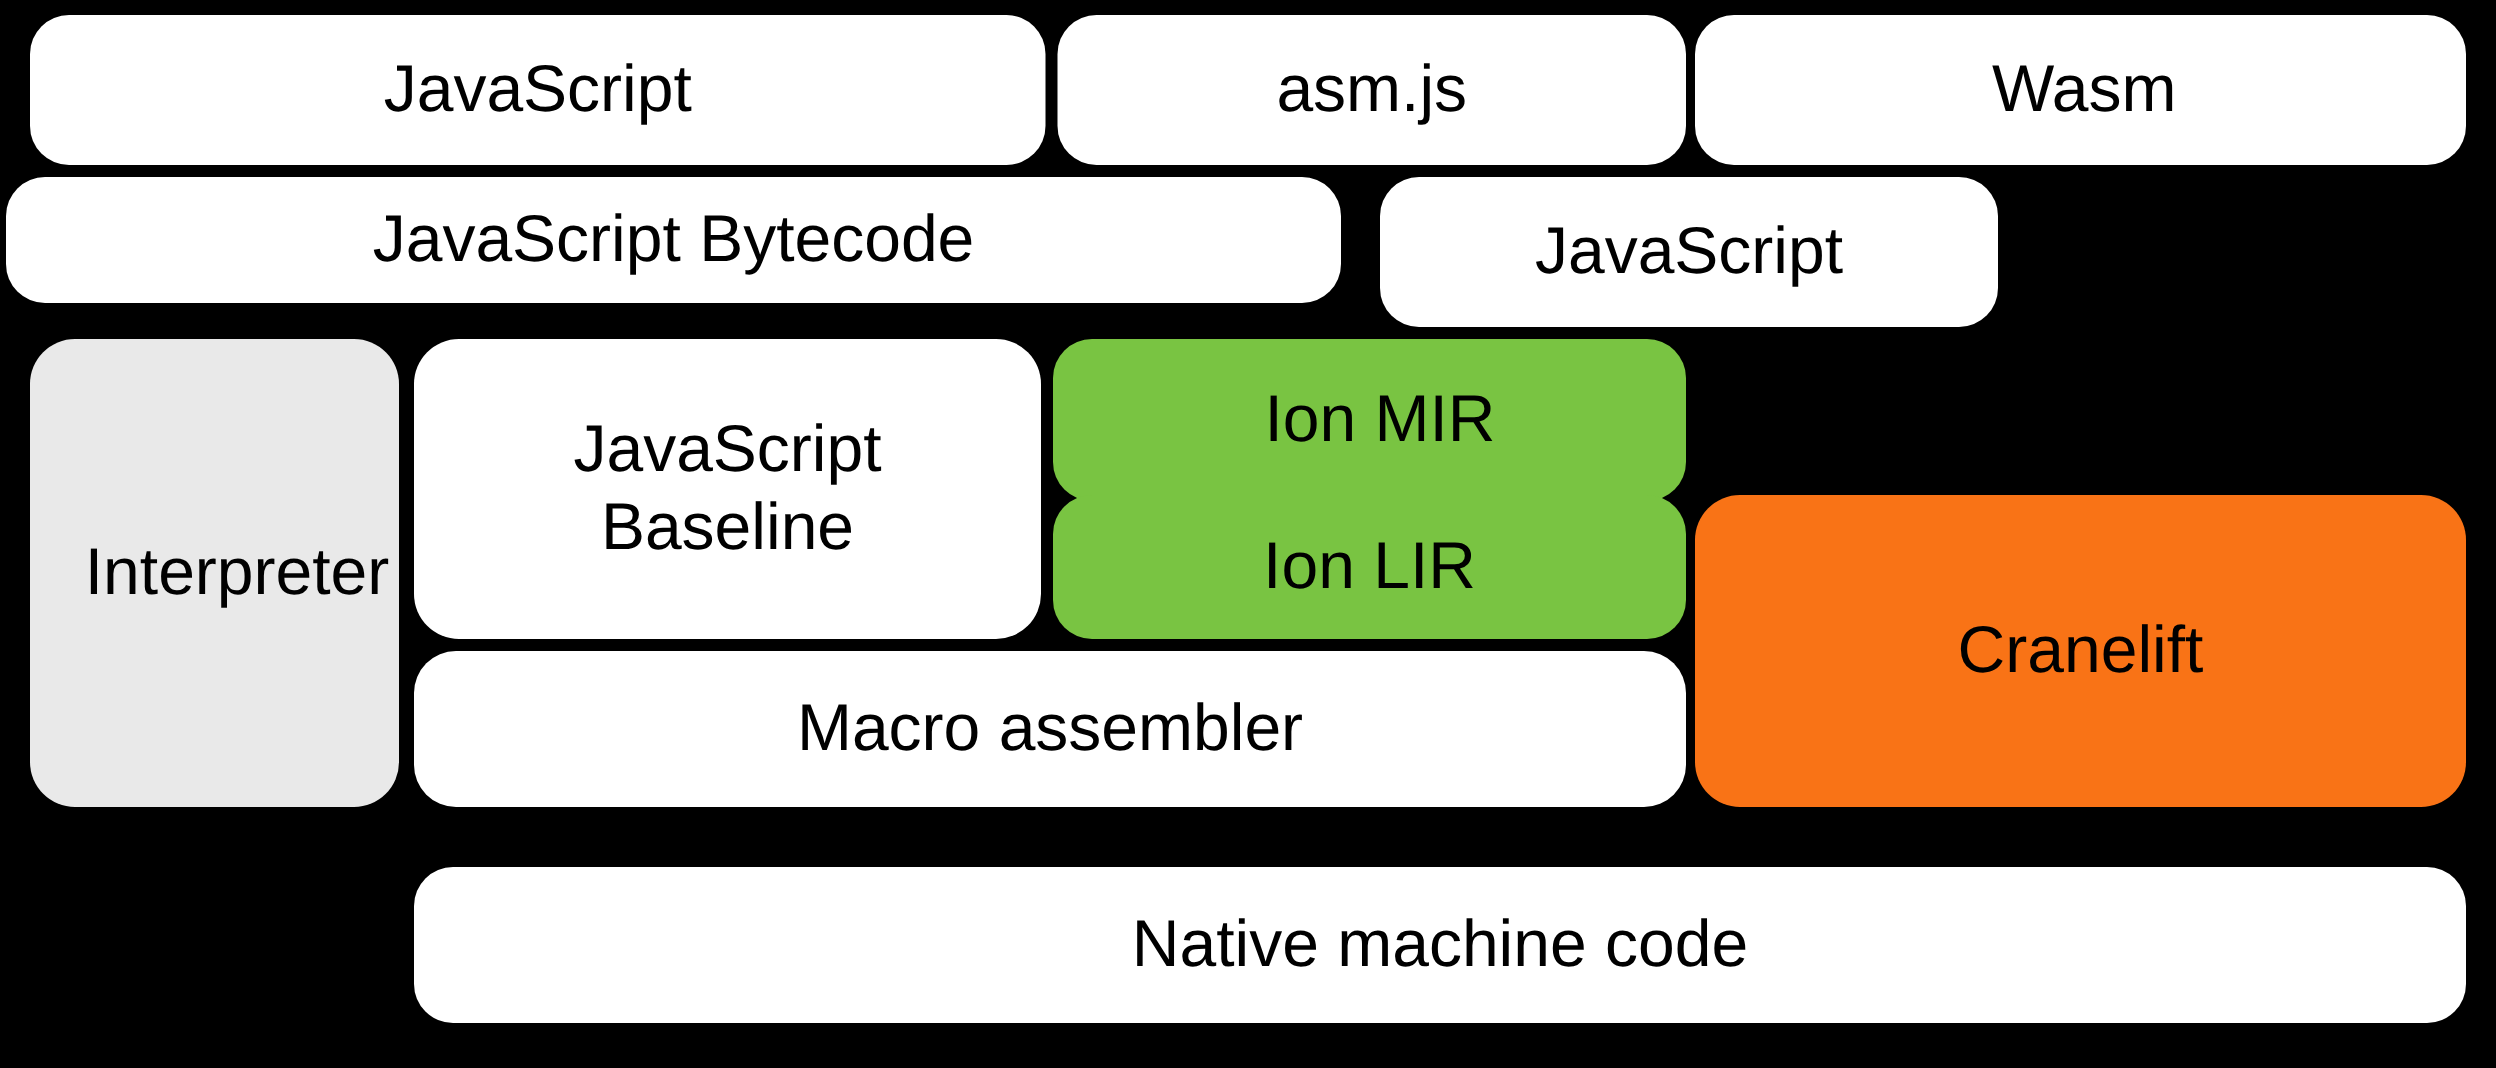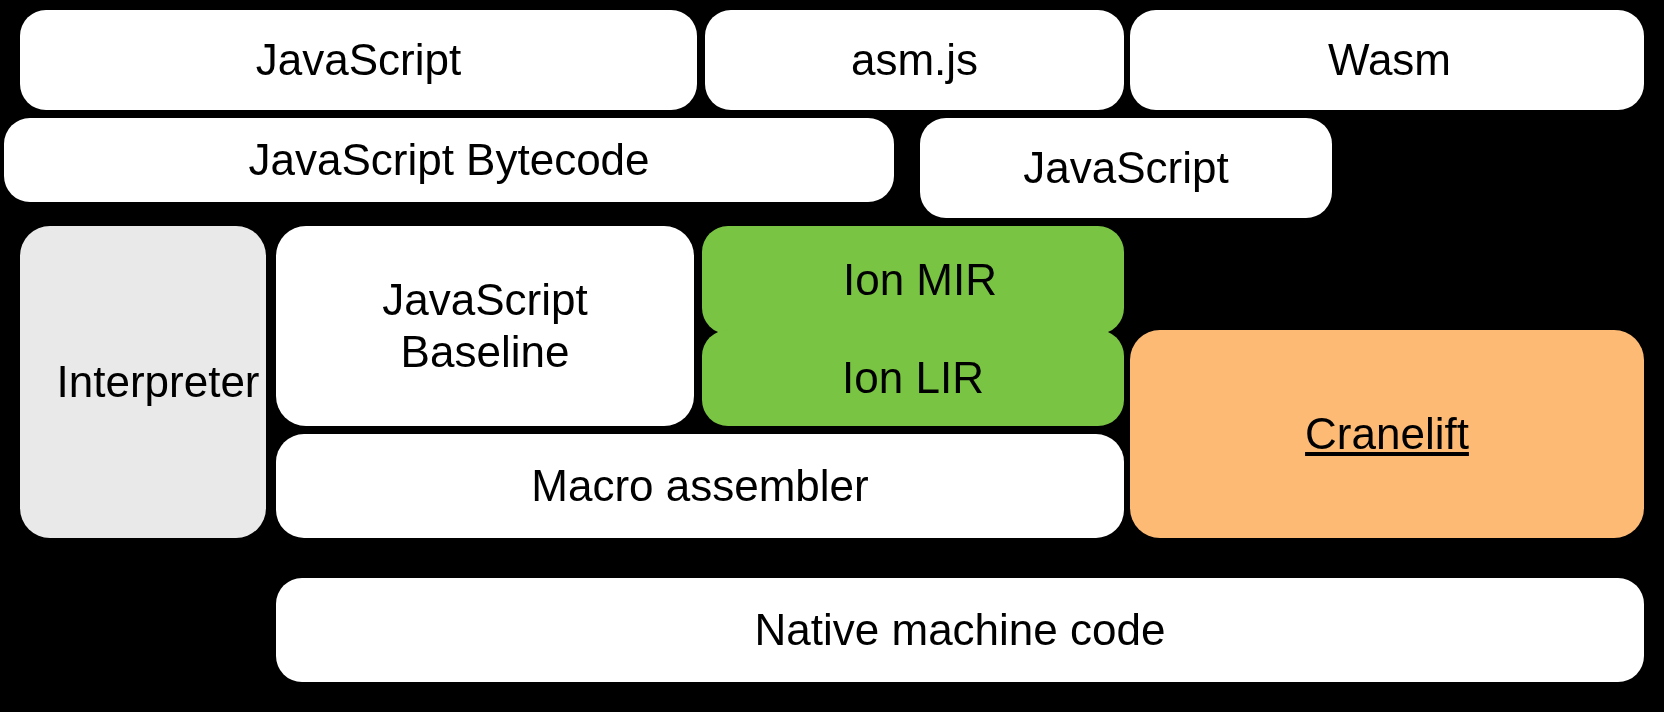--- a/index.html
+++ b/index.html
@@ -31,21 +31,21 @@
     text-align: center;
     font-size: 44px;
     line-height: 1.18;
     font-weight: 400;
     letter-spacing: 0px;
     white-space: pre-line;
     padding: 0 10px;
   }
   .box.gray   { background: #e9e9e9; padding-left: 40px; }
   .box.green  { background: #79c442; }
-  .box.red    { background: #fdba74; text-decoration: underline; }
+  .box.red    { background: #f97316; }
   .box.tall   { border-radius: 30px; }
 </style>
 </head>
 <body>
 
 <div id="stack">
 
   <div class="box" style="left:20px; top:10px; width:677px; height:100px;">JavaScript</div>
 
   <div class="box" style="left:705px; top:10px; width:419px; height:100px;">asm.js</div>

